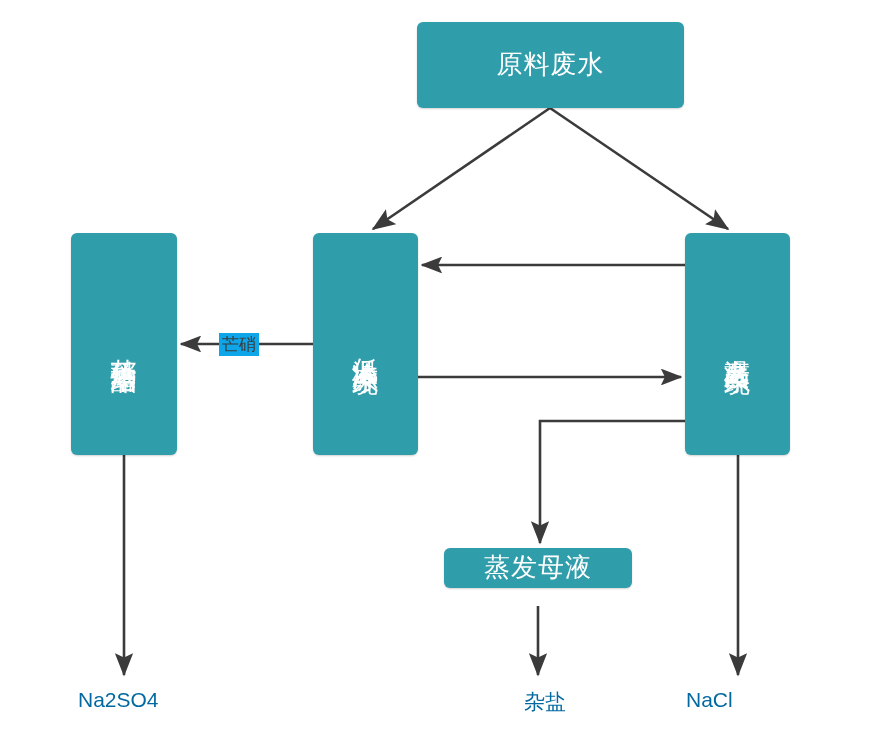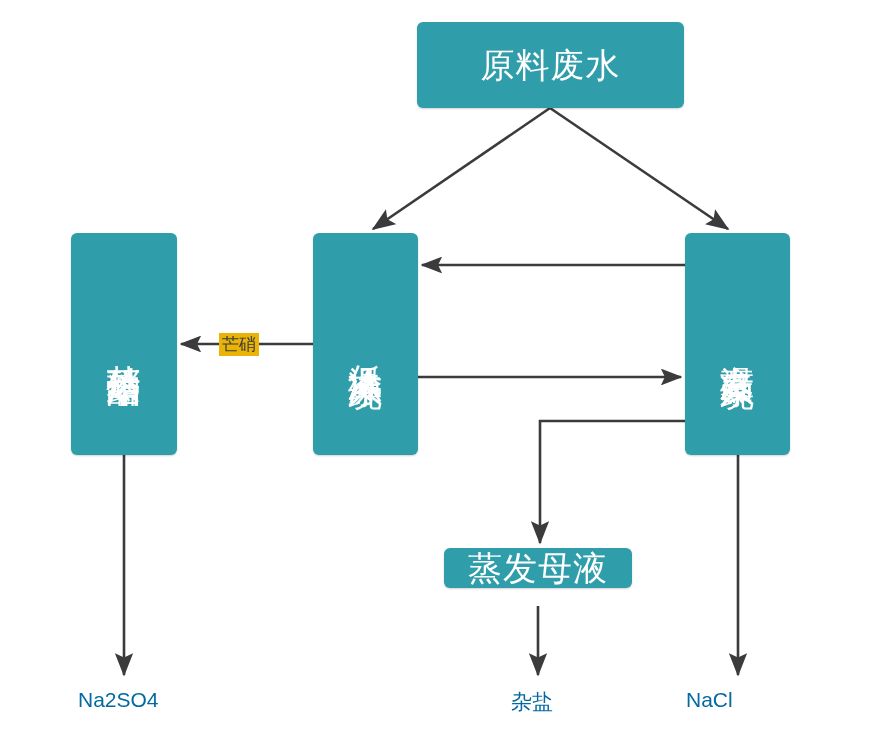--- a/index.html
+++ b/index.html
@@ -27,21 +27,21 @@
     border-radius: 6px;
     color: #ffffff;
     display: flex;
     align-items: center;
     justify-content: center;
     box-sizing: border-box;
     box-shadow: 0 1px 2px rgba(0,0,0,0.18);
     z-index: 2;
   }
   .node .label {
-    font-size: 34px;
+    font-size: 26px;
     line-height: 1.12;
     letter-spacing: 1px;
     text-align: center;
     white-space: pre-line;
   }
   .node.vertical .label {
     writing-mode: vertical-rl;
     text-orientation: upright;
     letter-spacing: 2px;
     line-height: 1;
@@ -54,28 +54,28 @@
   #node-mother    { left: 444px; top: 548px; width: 188px; height: 40px; }
 
   .out-label {
     position: absolute;
     font-size: 21px;
     color: #0369a1;
     white-space: nowrap;
     z-index: 2;
   }
   #out-na2so4 { left: 78px;  top: 688px; }
-  #out-zayan  { left: 511px; top: 688px; }
+  #out-zayan  { left: 524px; top: 688px; }
   #out-nacl   { left: 686px; top: 688px; }
 
   .edge-label {
     position: absolute;
     font-size: 17px;
     color: #3b3b3b;
-    background: #eab308;
+    background: #0ea5e9;
     padding: 0 3px;
     white-space: nowrap;
     z-index: 3;
     font-family: Liberation Serif, serif;
   }
   #edge-label-mangxiao { left: 219px; top: 333px; }
 </style>
 </head>
 <body>
 

